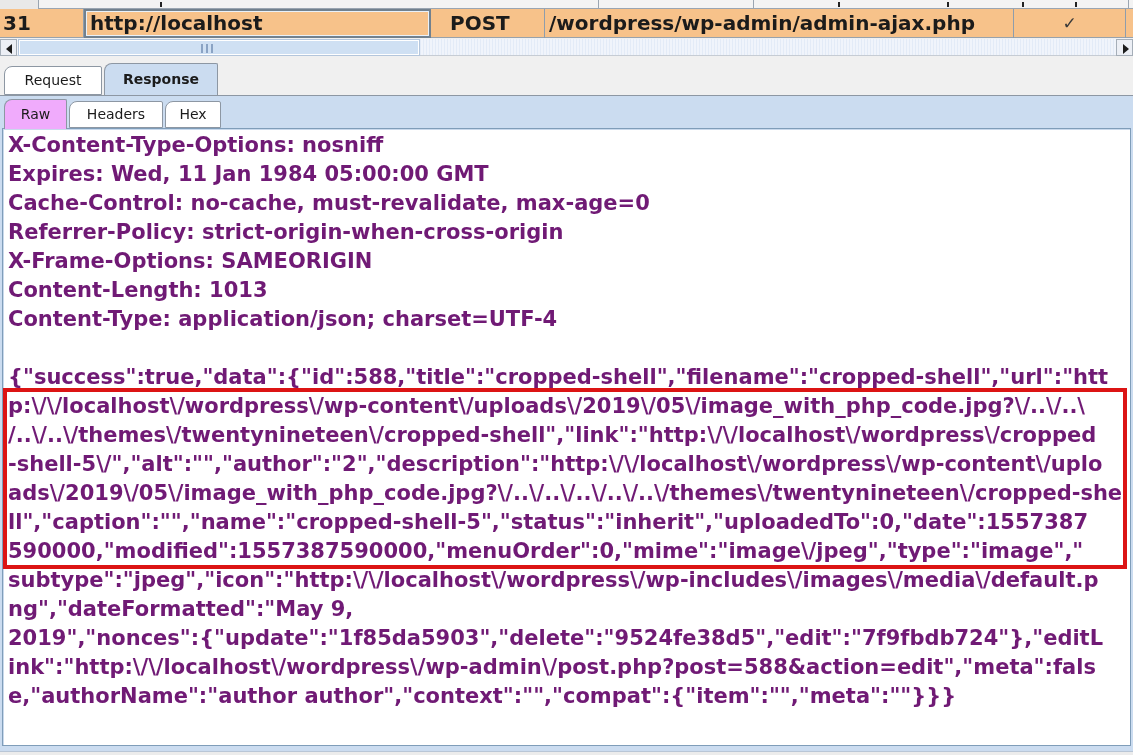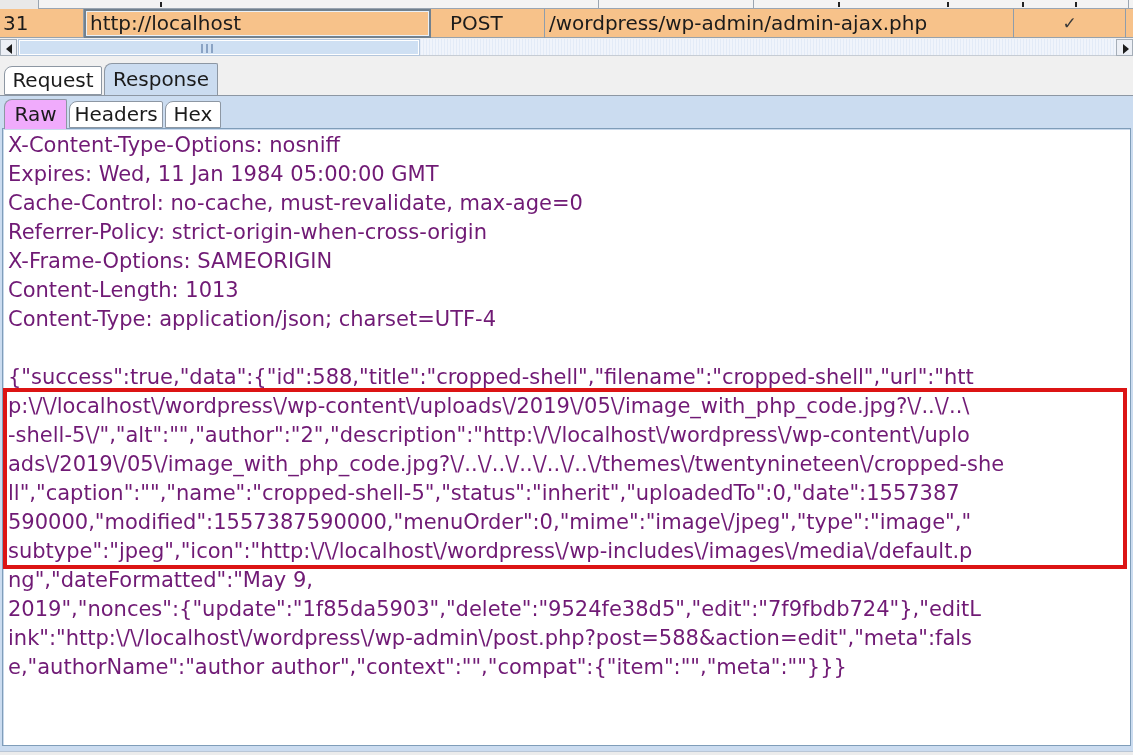--- a/index.html
+++ b/index.html
@@ -3,21 +3,21 @@
 <meta charset="utf-8">
 <style>
   * { margin:0; padding:0; box-sizing:border-box; }
   html,body { width:1133px; height:755px; background:#f0f0f0; }
   .screen {
     position:relative; width:1133px; height:755px; overflow:hidden;
     background:#f0f0f0;
     font-family:"DejaVu Sans","Liberation Sans",sans-serif;
     color:#1b1b1b;
   }
-  .abs { position:absolute; }
+  .abs { position:absolute;font-weight:bold; }
 
   
   .hdr-strip { left:0; top:0; width:1133px; height:9px; background:#f3f3f3; border-bottom:1px solid #9aa5b1; }
   .hdr-strip .vline { position:absolute; top:0; width:1px; height:9px; background:#9aa5b1; }
   .hdr-strip .tick  { position:absolute; bottom:1px; width:2px; height:5px; background:#222; }
   .hdr-cell0 { position:absolute; left:0; top:0; width:38px; height:9px; background:#e9e9e9; }
 
   
   .row { left:0; top:9px; width:1133px; height:29px; background:#f7c28a; border-bottom:1px solid #98a2ac; }
   .cell { position:absolute; top:0; height:29px; font-size:20px; line-height:29px; white-space:pre; overflow:hidden; border-right:1px solid #8e9dac; }
@@ -37,24 +37,24 @@
   .sbtn-right { left:1116px; }
   .tri { position:absolute; top:4px; width:0; height:0; border-style:solid; }
   .tri-left  { left:5px; border-width:5px 6px 5px 0; border-color:transparent #1c1c1c transparent transparent; }
   .tri-right { left:6px; border-width:5px 0 5px 6px; border-color:transparent transparent transparent #1c1c1c; }
   .thumb { position:absolute; left:18px; top:0; width:402px; height:17px; background:#cfe0f3;
     border:1px solid #b4c6dc; box-shadow:inset 0 0 0 1px #ffffff; }
   .grip { position:absolute; left:182px; top:4px; width:14px; height:9px;
     background:repeating-linear-gradient(90deg,#8aa3c4 0 2px,transparent 2px 5px); }
 
   
-  .tab { position:absolute; font-size:20px; text-align:center;
+  .tab { position:absolute; font-size:14px; text-align:center;
     border:1px solid #8d97a3; border-radius:8px 2px 0 0; background:#fff; }
   .tab-request  { left:4px;   top:66px; width:98px;  height:29px; line-height:27px; z-index:3; }
-  .tab-response { left:104px; top:63px; width:114px; height:32px; line-height:31px; background:#cbdcf0; border-bottom:none; z-index:4; }
+  .tab-response { left:104px; top:63px; width:114px; height:32px; line-height:31px; background:#cbdcf0; border-bottom:none; z-index:4;font-weight:bold; }
   .blue-panel { left:0; top:95px; width:1133px; height:660px; background:#cbdcf0; border-top:1px solid #8d97a3; z-index:1; }
   .tab-raw     { left:4px;   top:99px;  width:63px; height:30px; line-height:29px; background:#f0abfc; border-bottom:none; z-index:3; }
   .tab-headers { left:69px;  top:101px; width:94px; height:27px; line-height:25px; z-index:3; }
   .tab-hex     { left:165px; top:101px; width:56px; height:27px; line-height:25px; z-index:3; }
 
   
   .textarea { left:2px; top:128px; width:1129px; height:618px; background:#ffffff;
     border:1px solid #7f9db9; box-shadow:inset 1px 1px 0 #c9d9ec; z-index:2; }
   .lines { position:absolute; left:5px; top:2px; right:2px; }
   .tline { height:29px; font-size:21px; line-height:29px; white-space:pre; overflow:hidden; color:#701a75; }
@@ -116,20 +116,21 @@
       <div class="tline">X-Content-Type-Options: nosniff</div>
       <div class="tline">Expires: Wed, 11 Jan 1984 05:00:00 GMT</div>
       <div class="tline">Cache-Control: no-cache, must-revalidate, max-age=0</div>
       <div class="tline">Referrer-Policy: strict-origin-when-cross-origin</div>
       <div class="tline">X-Frame-Options: SAMEORIGIN</div>
       <div class="tline">Content-Length: 1013</div>
       <div class="tline">Content-Type: application/json; charset=UTF-4</div>
       <div class="tline"></div>
       <div class="tline">{"success":true,"data":{"id":588,"title":"cropped-shell","filename":"cropped-shell","url":"htt</div>
       <div class="tline">p:\/\/localhost\/wordpress\/wp-content\/uploads\/2019\/05\/image_with_php_code.jpg?\/..\/..\</div>
+      <div class="tline">/..\/..\/themes\/twentynineteen\/cropped-shell","link":"http:\/\/localhost\/wordpress\/cropped</div>
       <div class="tline">-shell-5\/","alt":"","author":"2","description":"http:\/\/localhost\/wordpress\/wp-content\/uplo</div>
       <div class="tline">ads\/2019\/05\/image_with_php_code.jpg?\/..\/..\/..\/..\/..\/themes\/twentynineteen\/cropped-she</div>
       <div class="tline">ll","caption":"","name":"cropped-shell-5","status":"inherit","uploadedTo":0,"date":1557387</div>
       <div class="tline">590000,"modified":1557387590000,"menuOrder":0,"mime":"image\/jpeg","type":"image","</div>
       <div class="tline">subtype":"jpeg","icon":"http:\/\/localhost\/wordpress\/wp-includes\/images\/media\/default.p</div>
       <div class="tline">ng","dateFormatted":"May 9,</div>
       <div class="tline">2019","nonces":{"update":"1f85da5903","delete":"9524fe38d5","edit":"7f9fbdb724"},"editL</div>
       <div class="tline">ink":"http:\/\/localhost\/wordpress\/wp-admin\/post.php?post=588&amp;action=edit","meta":fals</div>
       <div class="tline">e,"authorName":"author author","context":"","compat":{"item":"","meta":""}}}</div>
     </div>

